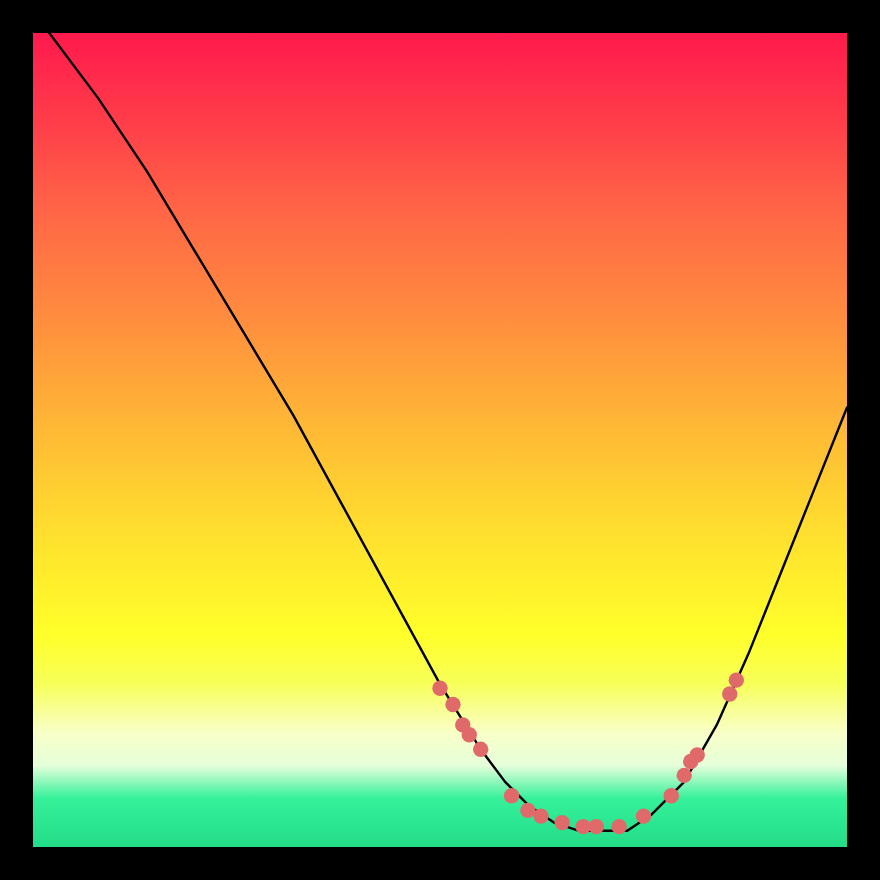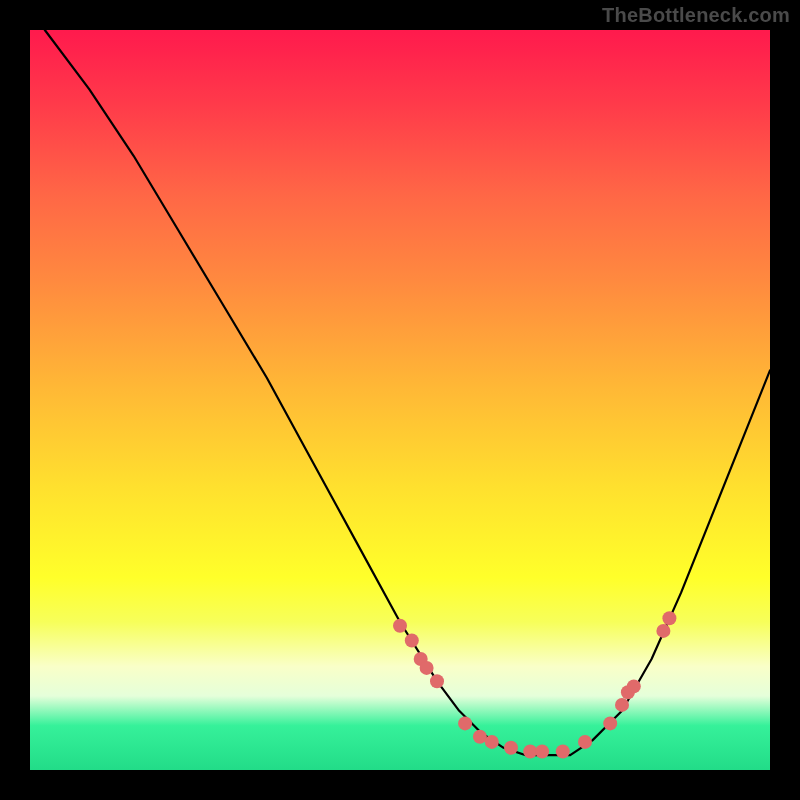--- a/index.html
+++ b/index.html
@@ -82,14 +82,13 @@
         <circle cx="532.8" cy="721.5" r="7" class="dot"></circle>
         <circle cx="555.0" cy="711.9" r="7" class="dot"></circle>
         <circle cx="580.2" cy="693.4" r="7" class="dot"></circle>
         <circle cx="592.0" cy="674.9" r="7" class="dot"></circle>
         <circle cx="597.9" cy="662.3" r="7" class="dot"></circle>
         <circle cx="603.8" cy="656.4" r="7" class="dot"></circle>
         <circle cx="633.4" cy="600.9" r="7" class="dot"></circle>
         <circle cx="639.4" cy="588.3" r="7" class="dot"></circle>
       </g>
   </svg>
-  <div class="watermark">TheBottleneck.com</div>
 </div>
 
 </body></html>

